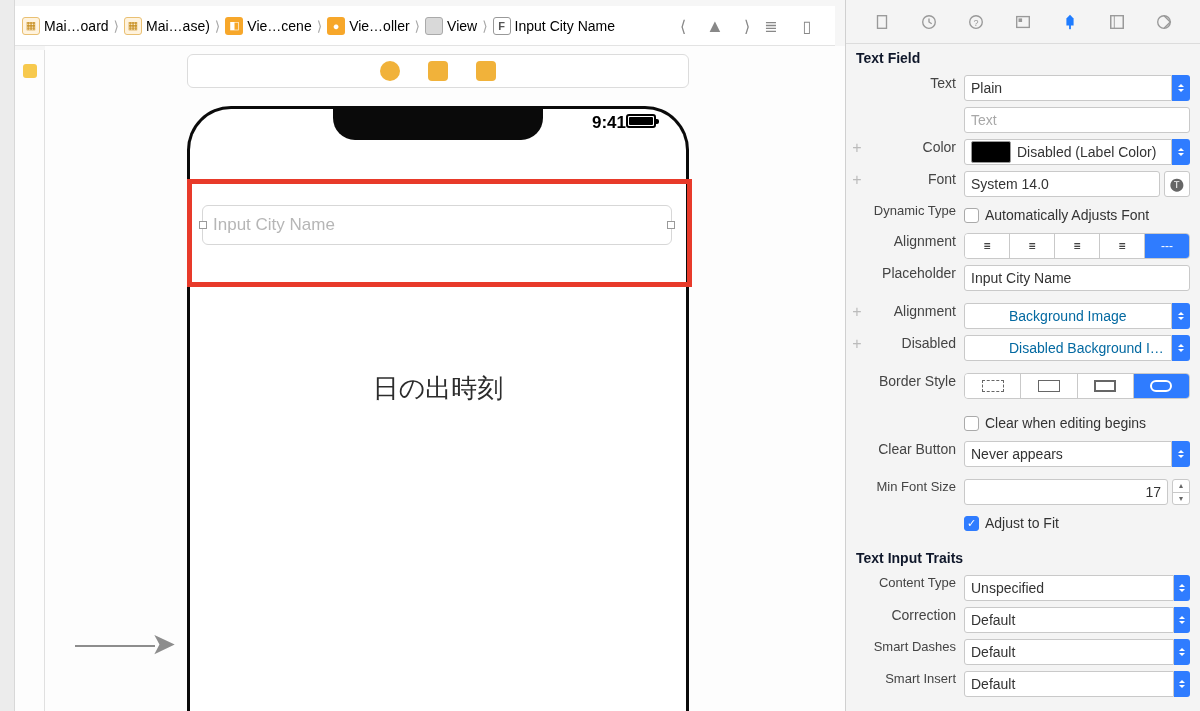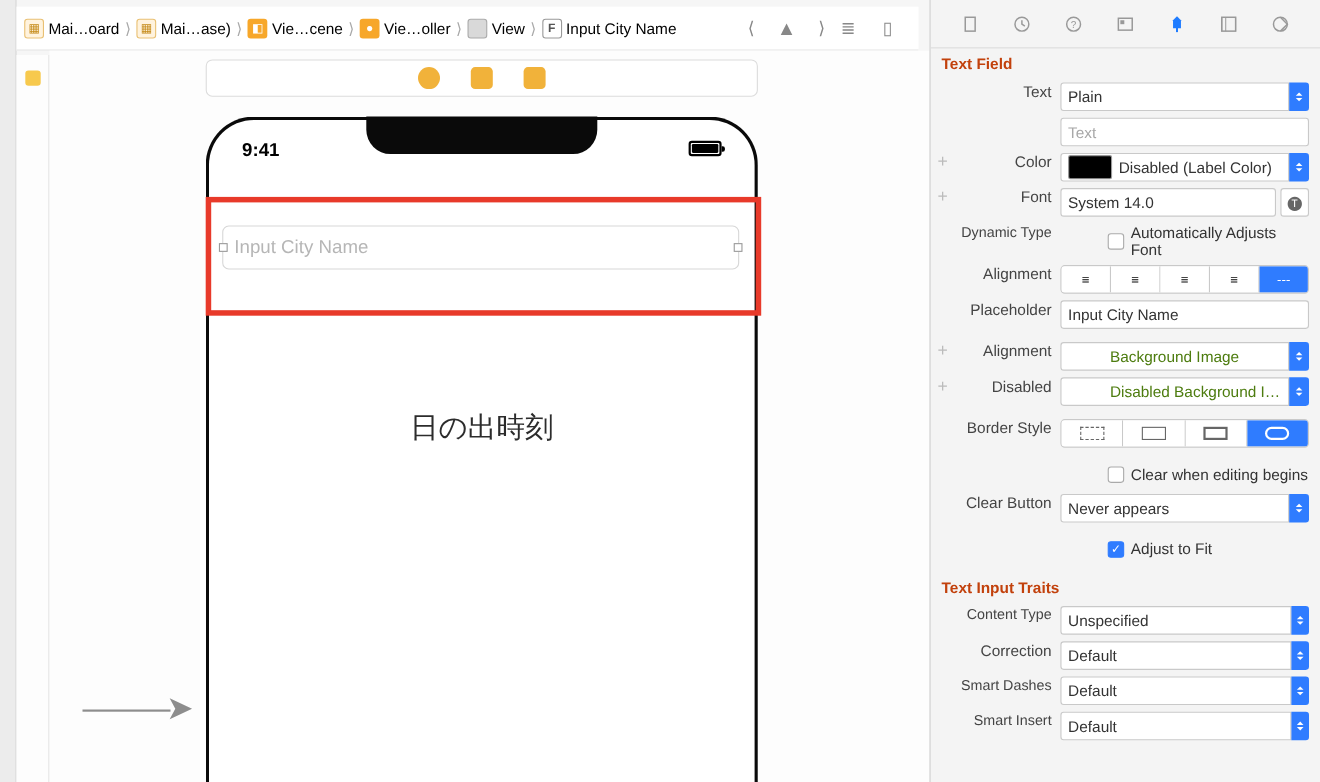--- a/index.html
+++ b/index.html
@@ -45,21 +45,21 @@
 
   .phone {
     position: absolute; left: 142px; top: 60px; width: 502px; height: 640px;
     border: 3px solid #0a0a0a; border-radius: 44px 44px 0 0; border-bottom: none;
     background: #fff;
   }
   .notch {
     position: absolute; left: 50%; top: -3px; transform: translateX(-50%);
     width: 210px; height: 34px; background: #0a0a0a; border-radius: 0 0 22px 22px;
   }
-  .statusbar { position: absolute; top: 18px; left: 0; right: 0; height: 24px; display: flex; justify-content: space-between; padding: 0 30px; }
+  .statusbar { position: absolute; top: 4px; left: 0; right: 0; height: 24px; display: flex; justify-content: flex-end; padding: 0 30px; }
   .clock { font-weight: 700; font-size: 17px; }
   .battery { width: 30px; height: 14px; border: 2px solid #000; border-radius: 3px; position: relative; margin-top: 1px; }
   .battery::after { content: ""; position: absolute; right: -5px; top: 3px; width: 3px; height: 5px; background: #000; border-radius: 0 2px 2px 0; }
   .battery .fill { position: absolute; left: 1px; top: 1px; bottom: 1px; right: 1px; background: #000; border-radius: 1px; }
 
   .red-box {
     position: absolute; left: -3px; top: 70px; width: 505px; height: 108px;
     border: 5px solid #e83a2a;
   }
   .textfield {
@@ -74,45 +74,45 @@
 
   .nav-arrow { position: absolute; left: 30px; top: 580px; color: #8d8d8d; font-size: 30px; }
   .nav-arrow .line { display: inline-block; width: 80px; height: 2px; background: #8d8d8d; vertical-align: middle; }
   .nav-arrow .head { display: inline-block; transform: translateX(-4px); }
 
   
   .inspector { position: absolute; right: 0; top: 0; width: 355px; height: 711px; background: #f4f4f4; border-left: 1px solid #d0d0d0; }
   .inspector-tabs { height: 44px; border-bottom: 1px solid #dcdcdc; display: flex; align-items: center; justify-content: space-around; padding: 0 12px; }
   .inspector-tabs .btn svg { width: 18px; height: 18px; }
   .inspector-tabs .btn.active { color: #1f7cff; }
-  .section-title { font-size: 14px; font-weight: 600; padding: 6px 10px; color: #c2410c; }
+  .section-title { font-size: 14px; font-weight: 600; padding: 6px 10px; color: #0f172a; }
 
   .row { display: flex; padding: 3px 10px 3px 4px; min-height: 30px; }
   .row .plus { width: 14px; color: #bbb; font-size: 16px; text-align: center; }
   .row .lbl { width: 100px; text-align: right; padding-right: 8px; font-size: 14px; color: #444; }
   .row .ctrl { flex: 1; }
 
   .combobox { display: flex; height: 26px; }
   .combobox .box { flex: 1; background: #fff; border: 1px solid #c9c9c9; border-radius: 3px 0 0 3px; padding: 0 6px; display: flex; align-items: center; font-size: 14px; color: #333; }
-  .combobox .box.gray { color: #4d7c0f; padding-left: 44px; }
+  .combobox .box.gray { color: #0369a1; padding-left: 44px; }
   .combobox .arrow { width: 18px; background: #2f7cff; border-radius: 0 3px 3px 0; display: flex; flex-direction: column; align-items: center; justify-content: center; }
   .combobox .arrow::before { content: ""; border: 3px solid transparent; border-bottom-color: #fff; margin-bottom: 1px; }
   .combobox .arrow::after { content: ""; border: 3px solid transparent; border-top-color: #fff; margin-top: 1px; }
   .combobox.sm .arrow { width: 16px; }
 
   .textinput { height: 26px; width: 100%; background: #fff; border: 1px solid #c9c9c9; border-radius: 3px; padding: 0 6px; font-size: 14px; color: #333; display: flex; align-items: center; }
   .textinput.placeholder { color: #a8a8a8; }
 
   .color-swatch { width: 40px; height: 22px; background: #000; border: 1px solid #999; border-radius: 2px; margin-right: 6px; }
 
   .font-row { display: flex; gap: 4px; }
   .font-row .textinput { flex: 1; }
   .font-btn { width: 26px; height: 26px; border: 1px solid #c9c9c9; border-radius: 3px; background: #fff; display: flex; align-items: center; justify-content: center; font-size: 13px; color: #666; }
 
-  .check-row { display: flex; align-items: center; gap: 6px; font-size: 14px; color: #333; margin-left: 43px; }
+  .check-row { display: flex; align-items: center; gap: 6px; font-size: 14px; color: #333; }
   .checkbox { width: 15px; height: 15px; border: 1px solid #aaa; border-radius: 3px; background: #fff; display: inline-flex; align-items: center; justify-content: center; }
   .checkbox.checked { background: #2f7cff; border-color: #2f7cff; color: #fff; font-size: 11px; }
 
   .seg { display: flex; height: 26px; border: 1px solid #c9c9c9; border-radius: 4px; overflow: hidden; }
   .seg .s { flex: 1; display: flex; align-items: center; justify-content: center; border-right: 1px solid #c9c9c9; background: #fff; font-size: 12px; }
   .seg .s:last-child { border-right: none; }
   .seg .s.active { background: #2f7cff; color: #fff; }
 
   .border-seg .s svg, .border-seg .s .ph { width: 22px; height: 12px; }
   .border-seg .dotted { border: 1px dashed #666; }
@@ -389,20 +389,31 @@
           <div class="box">Never appears</div>
           <div class="arrow"></div>
         </div>
       </div>
   </div>
 
   <div style="height:6px"></div>
 
   <div class="row">
     <div class="plus"></div>
+    <div class="lbl" style="font-size:13px">Min Font Size</div>
+    <div class="ctrl stepper-row">
+      <div class="textinput">17</div>
+      <div class="stepper">
+          <div>▴</div>
+          <div>▾</div>
+        </div>
+    </div>
+  </div>
+  <div class="row">
+    <div class="plus"></div>
       <div class="lbl"></div>
     <div class="ctrl check-row">
       <span class="checkbox checked">✓</span>
       <span>Adjust to Fit</span>
     </div>
   </div>
 
   <div class="section-title" style="margin-top:6px">Text Input Traits</div>
 
   <div class="row">

